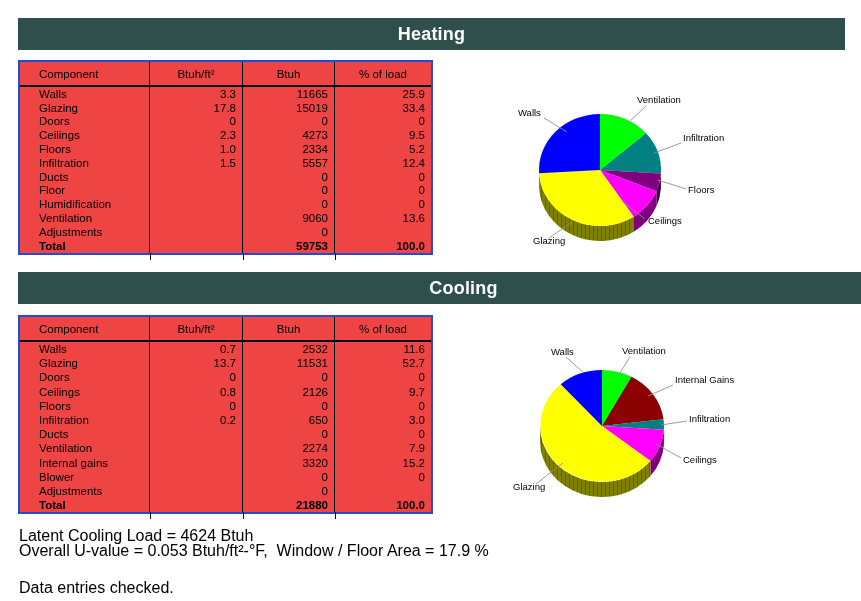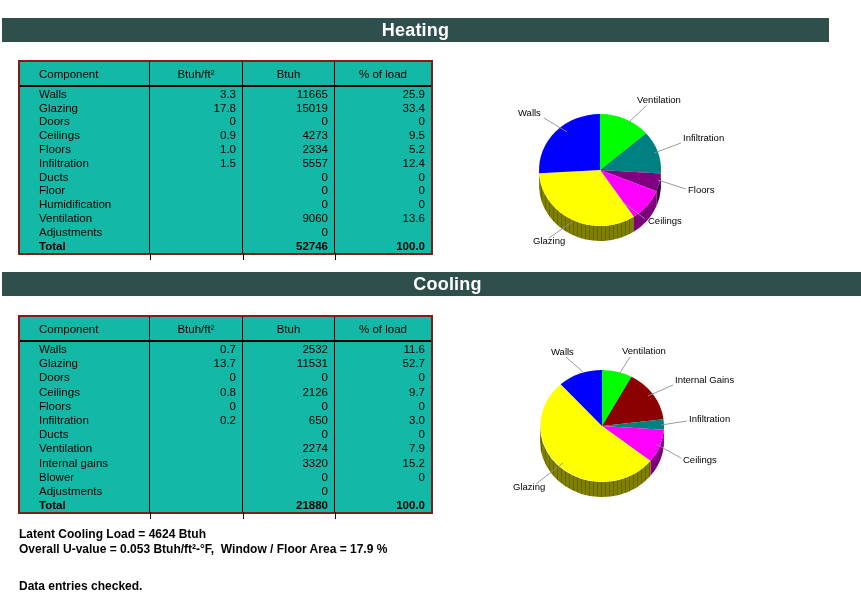--- a/index.html
+++ b/index.html
@@ -1,48 +1,48 @@
 <!DOCTYPE html>
 <html><head>
 <meta charset="utf-8">
 <style>
   html,body{margin:0;padding:0;}
   body{
     width:861px;height:601px;position:relative;background:#ffffff;
     font-family:"Liberation Sans",sans-serif;color:#000;overflow:hidden;
   }
   .section-bar{
-    position:absolute;left:2px;width:827px;height:24px;background:#2E4F4C;
+    position:absolute;left:18px;width:827px;height:32px;background:#2E4F4C;
     display:flex;align-items:center;justify-content:center;
   }
   .section-bar .bar-title{color:#fff;font-weight:bold;font-size:18px;letter-spacing:.2px;}
   #bar-heating{top:18px;}
   #bar-cooling{top:272px;padding-left:32px;}
 
   .load-table{
-    position:absolute;left:18px;width:411px;border:2px solid #7f1d1d;background:#14b8a6;
+    position:absolute;left:18px;width:411px;border:2px solid #1d4ed8;background:#ef4444;
     display:grid;grid-template-columns:130px 93px 92px 96px;text-align:center;
   }
   #table-heating{top:60px;grid-template-rows:25px repeat(12,13.8px);}
   #table-cooling{top:315px;grid-template-rows:25px repeat(12,14.2px);}
   .cell{font-size:11.5px;display:flex;align-items:center;overflow:hidden;}
   .cell.head{border-bottom:2px solid #000;font-size:11.5px;}
   .c-name{padding-left:19px;justify-content:flex-start;}
   .c-center{justify-content:center;}
   .c-num{justify-content:flex-end;padding-right:6px;}
   .sep-r{border-right:1px solid #000;}
   .bold{font-weight:bold;}
   .stub{position:absolute;top:100%;width:1px;height:7px;background:#000;}
 
   .pie-svg{position:absolute;}
   #pie-heating{left:480px;top:75px;}
   #pie-cooling{left:480px;top:330px;}
   .pie-svg text{font-family:"Liberation Sans",sans-serif;}
 
-  .footer-line{position:absolute;left:19px;font-size:12px;white-space:pre;font-weight:bold;}
+  .footer-line{position:absolute;left:19px;font-size:16px;white-space:pre;}
   #footer-latent{top:527px;}
   #footer-uvalue{top:542px;}
   #footer-status{top:579px;}
 </style>
 </head>
 <body>
 
 <div class="section-bar" id="bar-heating">
   <span class="bar-title">Heating</span>
 </div>
@@ -58,21 +58,21 @@
     <div class="cell c-num">25.9</div>
     <div class="cell c-name sep-r">Glazing</div>
     <div class="cell c-num sep-r">17.8</div>
     <div class="cell c-num sep-r">15019</div>
     <div class="cell c-num">33.4</div>
     <div class="cell c-name sep-r">Doors</div>
     <div class="cell c-num sep-r">0</div>
     <div class="cell c-num sep-r">0</div>
     <div class="cell c-num">0</div>
     <div class="cell c-name sep-r">Ceilings</div>
-    <div class="cell c-num sep-r">0.9</div>
+    <div class="cell c-num sep-r">2.3</div>
     <div class="cell c-num sep-r">4273</div>
     <div class="cell c-num">9.5</div>
     <div class="cell c-name sep-r">Floors</div>
     <div class="cell c-num sep-r">1.0</div>
     <div class="cell c-num sep-r">2334</div>
     <div class="cell c-num">5.2</div>
     <div class="cell c-name sep-r">Infiltration</div>
     <div class="cell c-num sep-r">1.5</div>
     <div class="cell c-num sep-r">5557</div>
     <div class="cell c-num">12.4</div>
@@ -91,21 +91,21 @@
     <div class="cell c-name sep-r">Ventilation</div>
     <div class="cell c-num sep-r"></div>
     <div class="cell c-num sep-r">9060</div>
     <div class="cell c-num">13.6</div>
     <div class="cell c-name sep-r">Adjustments</div>
     <div class="cell c-num sep-r"></div>
     <div class="cell c-num sep-r">0</div>
     <div class="cell c-num"></div>
     <div class="cell c-name sep-r bold">Total</div>
     <div class="cell c-num sep-r bold"></div>
-    <div class="cell c-num sep-r bold">52746</div>
+    <div class="cell c-num sep-r bold">59753</div>
     <div class="cell c-num bold">100.0</div>
     <div class="stub" style="left: 130px;"></div>
     <div class="stub" style="left: 223px;"></div>
     <div class="stub" style="left: 315px;"></div>
   </div>
 
 <svg class="pie-svg" id="pie-heating" width="380" height="190" viewBox="0 0 380 190">
     <defs>
       <pattern id="pie-heating-stripes" width="4" height="12" patternUnits="userSpaceOnUse">
         <path d="M1.5 0 V12" stroke="rgba(0,0,0,0.22)" stroke-width="1"></path>

